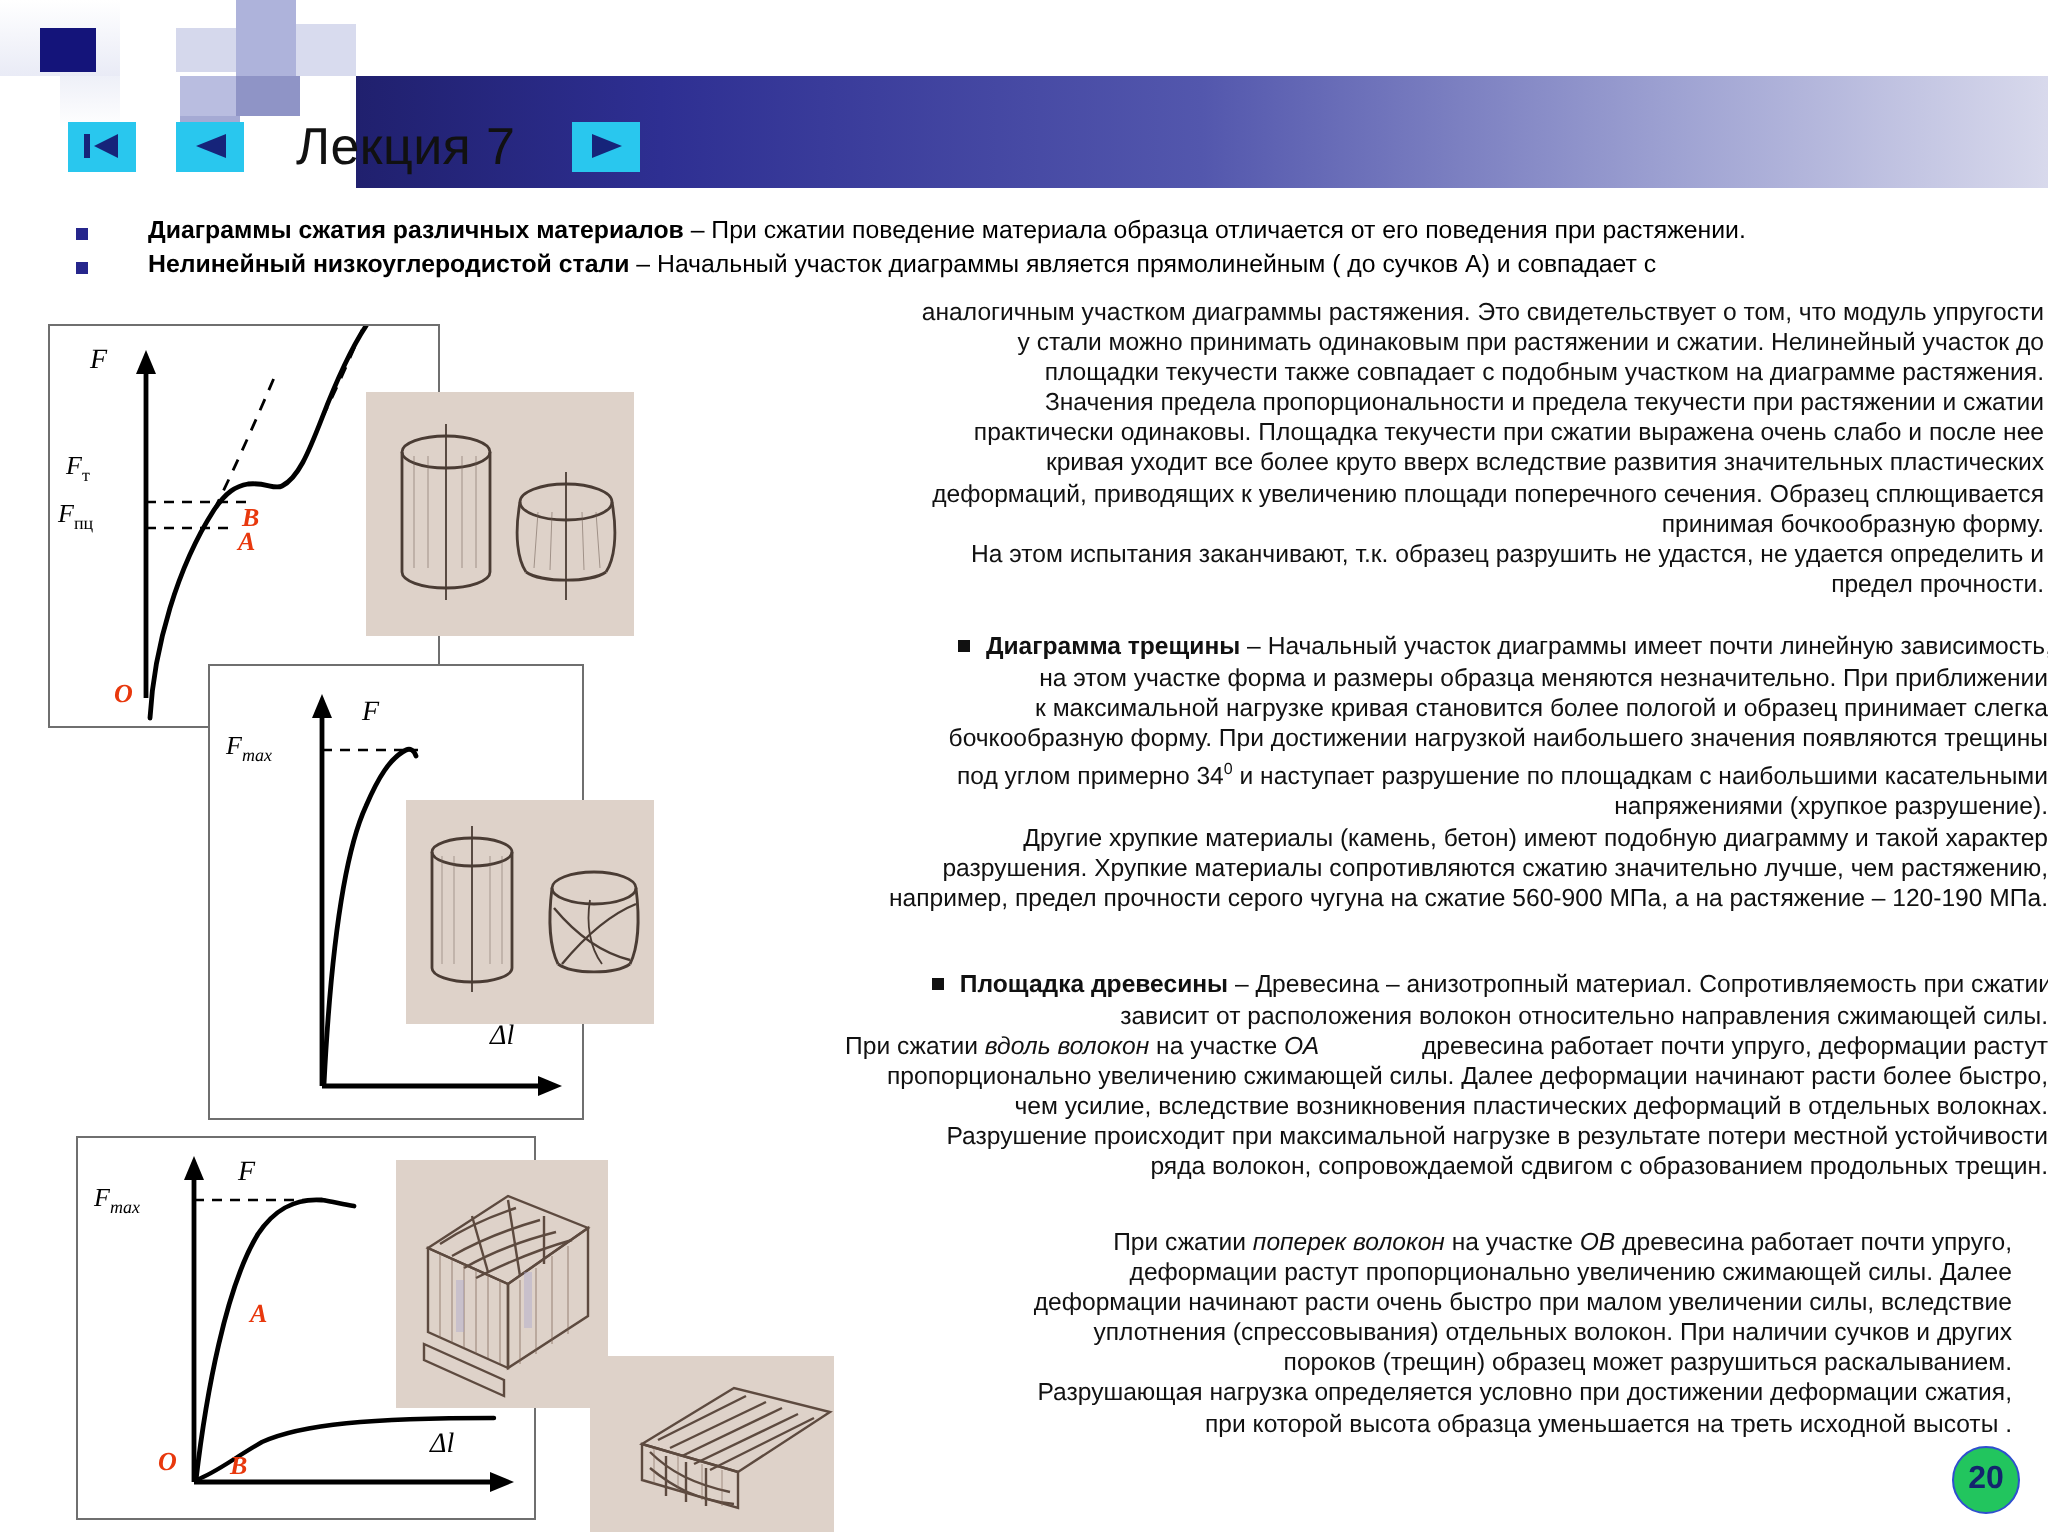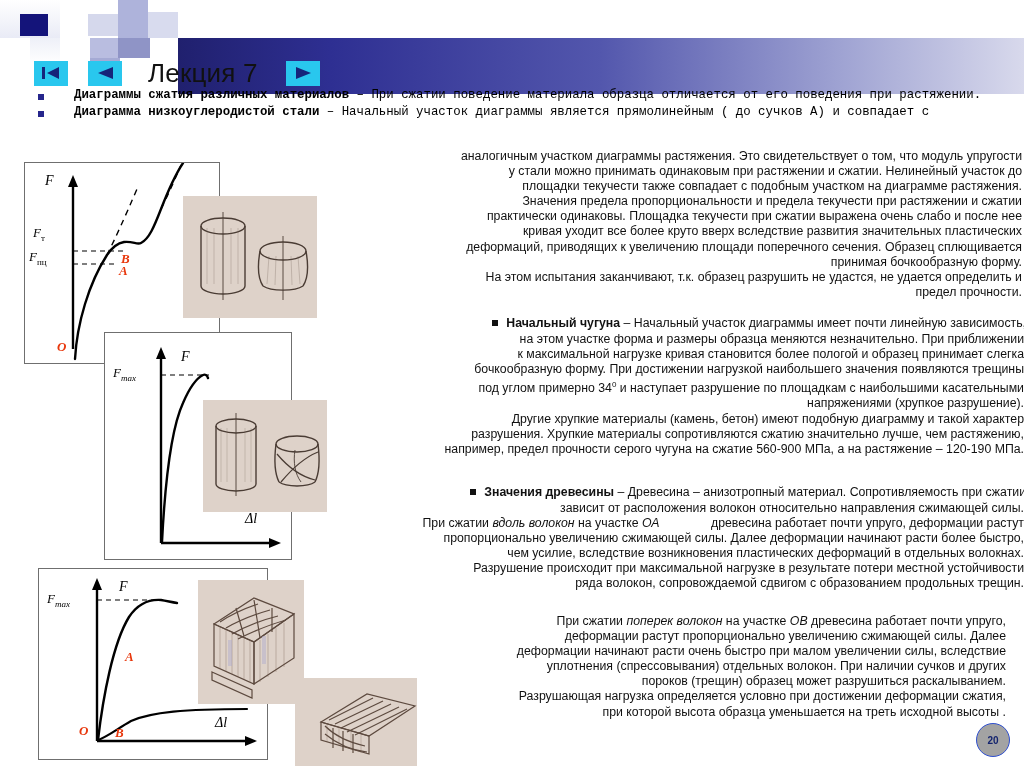--- a/index.html
+++ b/index.html
@@ -29,21 +29,21 @@
   .navbtn{
     width:34px;height:25px;background:#29c7ee;display:flex;align-items:center;justify-content:center;
   }
   .navbtn svg{display:block;}
   .lec-title{
     font-size:26px;font-weight:400;color:#111;letter-spacing:.2px;
     padding:0 8px 0 6px;white-space:nowrap;
   }
 
   
-  .bullets{position:absolute;left:34px;top:88px;width:968px;font-family:Liberation Mono, monospace;}
+  .bullets{position:absolute;left:34px;top:108px;width:968px;}
   .bline{display:flex;align-items:flex-start;margin-bottom:2px;}
   .bsq{
     width:6px;height:6px;background:#26268c;margin:6px 30px 0 4px;flex:none;
   }
   .btext{font-size:12.4px;line-height:15px;}
   .btext b{font-weight:bold;}
 
   
   .rtext{position:absolute;font-size:12.3px;line-height:15.1px;color:#111;text-align:right;}
   .rtext i{}
@@ -53,23 +53,23 @@
   
   .frame{position:absolute;background:#fff;border:1.6px solid #6f6f6f;}
 
   
   .photo{position:absolute;background:#e0d5cd;overflow:hidden;}
   .photo svg{display:block;}
 
   
   .pagebadge{
     position:absolute;right:14px;bottom:10px;width:32px;height:32px;border-radius:50%;
-    background:#a3a3a3;border:1.6px solid #2f4fcf;
+    background:#22c55e;border:1.6px solid #2f4fcf;
     display:flex;align-items:center;justify-content:center;
-    font-size:10px;font-weight:bold;color:#14246e;
+    font-size:16px;font-weight:bold;color:#14246e;
   }
 
   .axislbl{position:absolute;font-family:"Liberation Serif","DejaVu Serif",serif;font-style:italic;}
   .ptlbl{position:absolute;color:#e8380d;font-weight:bold;font-style:italic;
          font-family:"Liberation Serif","DejaVu Serif",serif;}
 </style>
 </head>
 <body>
 
 <div class="slide">
@@ -115,52 +115,52 @@
   <div class="bullets">
     <div class="bline">
       <div class="bsq"></div>
       <div class="btext">
         <b>Диаграммы сжатия различных материалов</b><span> – При сжатии поведение материала образца отличается от его поведения при растяжении.</span>
       </div>
     </div>
     <div class="bline">
       <div class="bsq"></div>
       <div class="btext">
-        <b>Диаграмма низкоуглеродистой стали</b><span> – Начальный участок диаграммы является прямолинейным ( до сучков А) и совпадает с</span>
+        <b>Нелинейный низкоуглеродистой стали</b><span> – Начальный участок диаграммы является прямолинейным ( до сучков А) и совпадает с</span>
       </div>
     </div>
   </div>
 
   <div class="rtext" style="left:322px;top:149px;width:700px;white-space:pre-line;">аналогичным участком диаграммы растяжения. Это свидетельствует о том, что модуль упругости
 у стали можно принимать одинаковым при растяжении и сжатии. Нелинейный участок до
 площадки текучести также совпадает с подобным участком на диаграмме растяжения.
 Значения предела пропорциональности и предела текучести при растяжении и сжатии
 практически одинаковы. Площадка текучести при сжатии выражена очень слабо и после нее
 кривая уходит все более круто вверх вследствие развития значительных пластических
 деформаций, приводящих к увеличению площади поперечного сечения. Образец сплющивается
 принимая бочкообразную форму.
 На этом испытания заканчивают, т.к. образец разрушить не удастся, не удается определить и
 предел прочности.</div>
 
   <div class="rtext" style="left:336px;top:316px;width:690px;">
-    <span class="minibullet"></span><b>Начальный чугуна</b><span> – Начальный участок диаграммы имеет почти линейную зависимость,</span>
+    <span class="minibullet"></span><b>Диаграмма трещины</b><span> – Начальный участок диаграммы имеет почти линейную зависимость,</span>
   </div>
   <div class="rtext" style="left:322px;top:332px;width:702px;">
     <span style="white-space:pre-line;">на этом участке форма и размеры образца меняются незначительно. При приближении
 к максимальной нагрузке кривая становится более пологой и образец принимает слегка
 бочкообразную форму. При достижении нагрузкой наибольшего значения появляются трещины
 под углом примерно 34</span><span class="sup">0</span><span style="white-space:pre-line;"> и наступает разрушение по площадкам с наибольшими касательными
 напряжениями (хрупкое разрушение).
 Другие хрупкие материалы (камень, бетон) имеют подобную диаграмму и такой характер
 разрушения. Хрупкие материалы сопротивляются сжатию значительно лучше, чем растяжению,
 например, предел прочности серого чугуна на сжатие 560-900 МПа, а на растяжение – 120-190 МПа.</span>
   </div>
 
   <div class="rtext" style="left:336px;top:485px;width:690px;">
-    <span class="minibullet"></span><b>Значения древесины</b><span> – Древесина – анизотропный материал. Сопротивляемость при сжатии</span>
+    <span class="minibullet"></span><b>Площадка древесины</b><span> – Древесина – анизотропный материал. Сопротивляемость при сжатии</span>
   </div>
   <div class="rtext" style="left:322px;top:501px;width:702px;">зависит от расположения волокон относительно направления сжимающей силы.</div>
   <div class="rtext" style="left:322px;top:516px;width:702px;">
     <span>При сжатии </span><i>вдоль волокон</i><span> на участке </span><i>ОА</i><span style="white-space:pre-line;margin-left:48px;"> древесина работает почти упруго, деформации растут
 пропорционально увеличению сжимающей силы. Далее деформации начинают расти более быстро,
 чем усилие, вследствие возникновения пластических деформаций в отдельных волокнах.
 Разрушение происходит при максимальной нагрузке в результате потери местной устойчивости
 ряда волокон, сопровождаемой сдвигом  с образованием продольных трещин.</span>
   </div>
   <div class="rtext" style="left:426px;top:614px;width:580px;">

